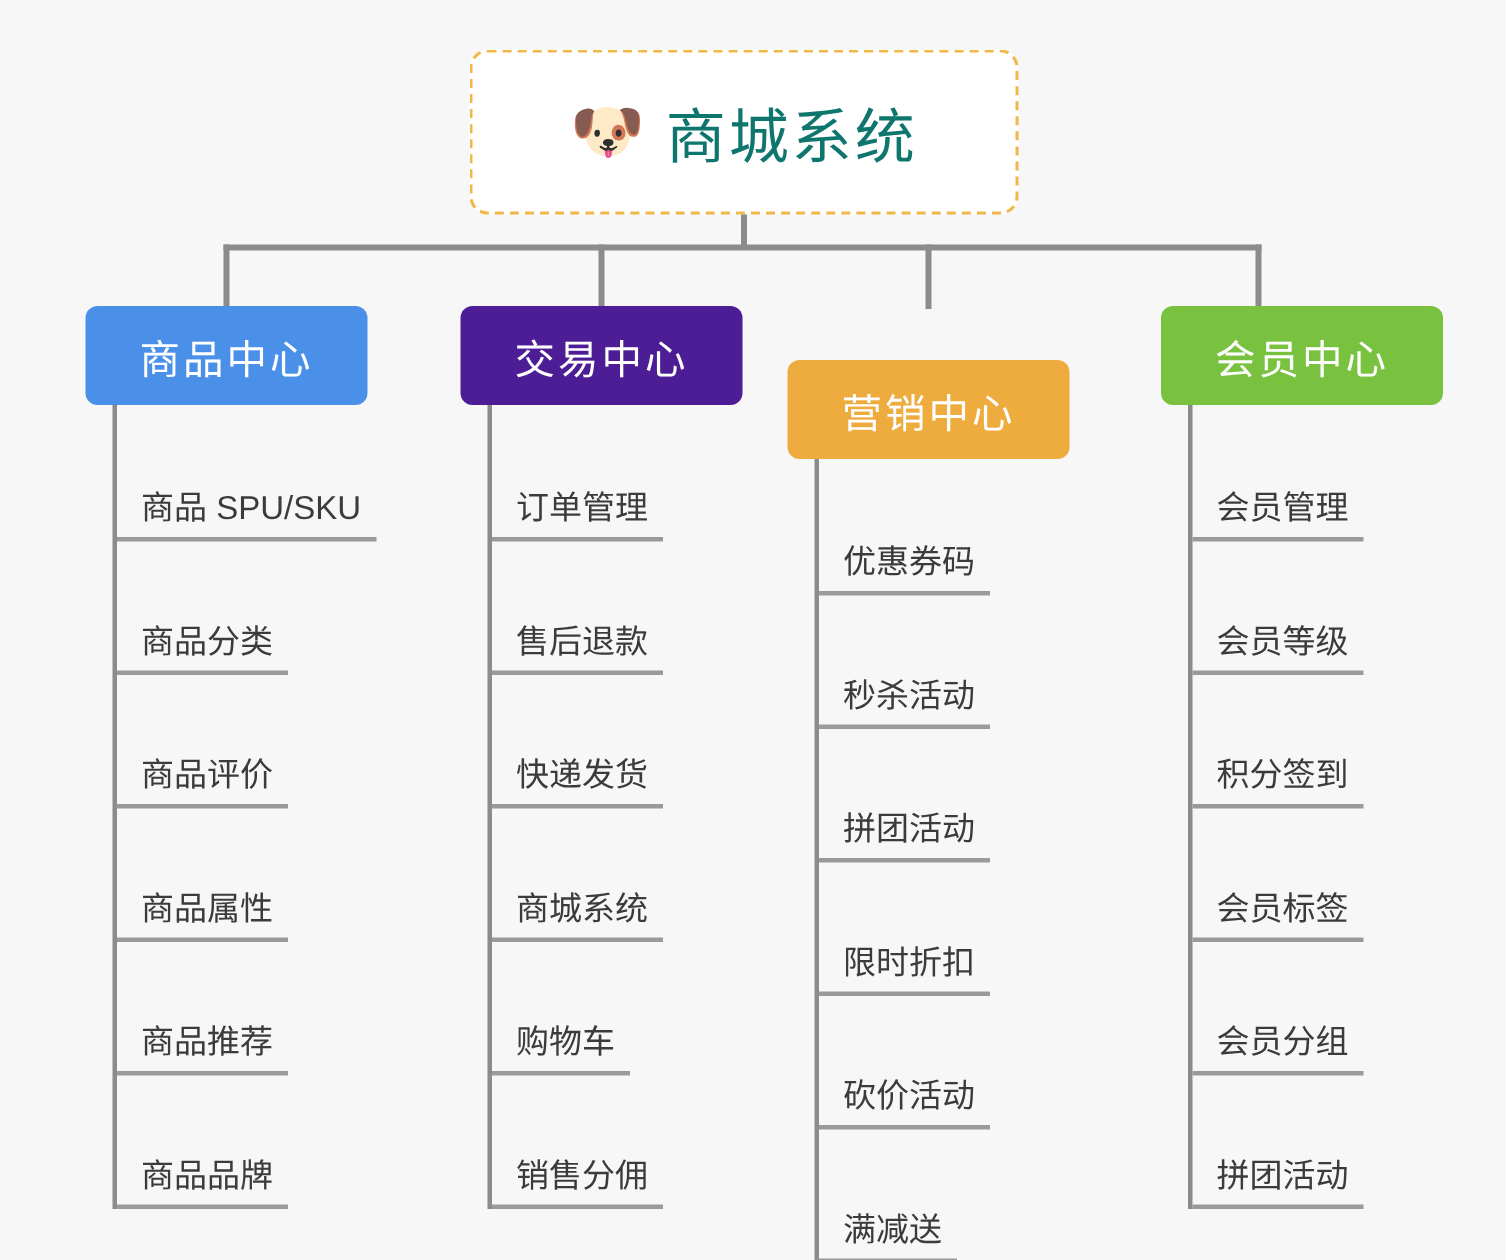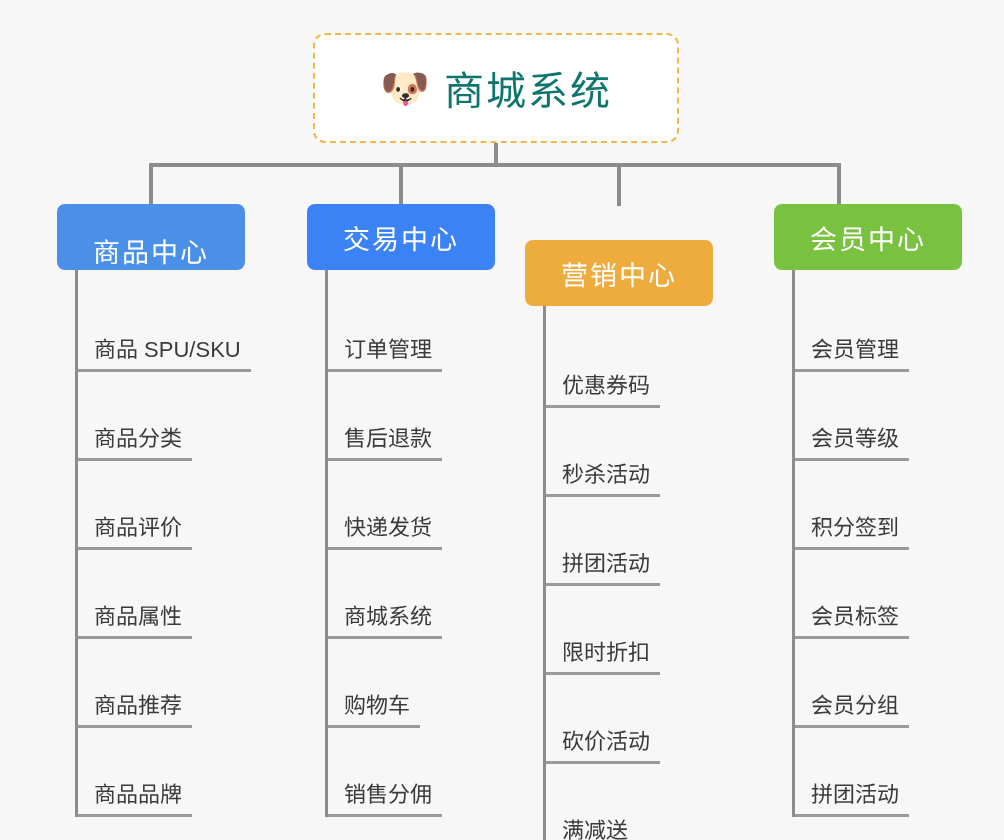--- a/index.html
+++ b/index.html
@@ -77,21 +77,21 @@
     color: #ffffff;
     letter-spacing: 2px;
     white-space: nowrap;
   }
 
   
   .items {
     position: relative;
     margin-left: 18px;
     border-left: 3px solid #8c8c8c;
-    padding-top: 13px;
+    padding-top: 2px;
   }
   .item {
     height: 89px;
     position: relative;
     display: flex;
     align-items: flex-end;
     box-sizing: border-box;
   }
   .item-label {
     font-size: 22px;
@@ -113,21 +113,21 @@
   </div>
 
   <div class="conn conn-v" style="left: 494px; top: 143px; width: 4px; height: 22px; background: rgb(140, 140, 140);"></div>
   <div class="conn conn-h" style="left: 149px; top: 163px; width: 692px; height: 4px; background: rgb(140, 140, 140);"></div>
   <div class="conn conn-v" style="left: 149px; top: 163px; height: 43px; background: rgb(140, 140, 140);"></div>
   <div class="conn conn-v" style="left: 399px; top: 163px; height: 43px; background: rgb(140, 140, 140);"></div>
   <div class="conn conn-v" style="left: 617px; top: 163px; height: 43px; background: rgb(140, 140, 140);"></div>
   <div class="conn conn-v" style="left: 837px; top: 163px; height: 43px; background: rgb(140, 140, 140);"></div>
 
   <div class="column" style="left:57px;">
-    <div class="cat-box" style="background: rgb(74, 144, 232); align-items: flex-end;">
+    <div class="cat-box" style="background: rgb(74, 144, 232);">
       <span class="cat-label">商品中心</span>
     </div>
     <div class="items">
       <div class="item">
           <span class="item-label">商品 SPU/SKU</span>
         </div>
       <div class="item">
           <span class="item-label">商品分类</span>
         </div>
       <div class="item">
@@ -139,21 +139,21 @@
       <div class="item">
           <span class="item-label">商品推荐</span>
         </div>
       <div class="item">
           <span class="item-label">商品品牌</span>
         </div>
     </div>
   </div>
 
   <div class="column" style="left:307px;">
-    <div class="cat-box" style="background: #3b82f6;">
+    <div class="cat-box" style="background: #4c1d95;">
       <span class="cat-label">交易中心</span>
     </div>
     <div class="items">
       <div class="item">
           <span class="item-label">订单管理</span>
         </div>
       <div class="item">
           <span class="item-label">售后退款</span>
         </div>
       <div class="item">

